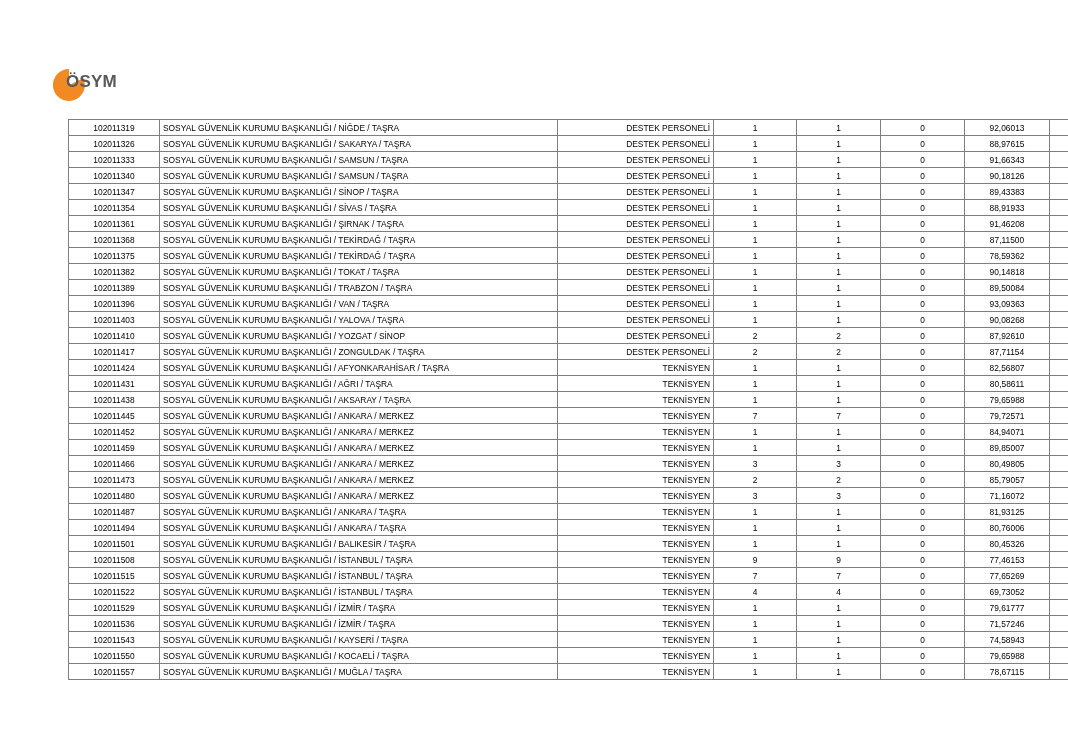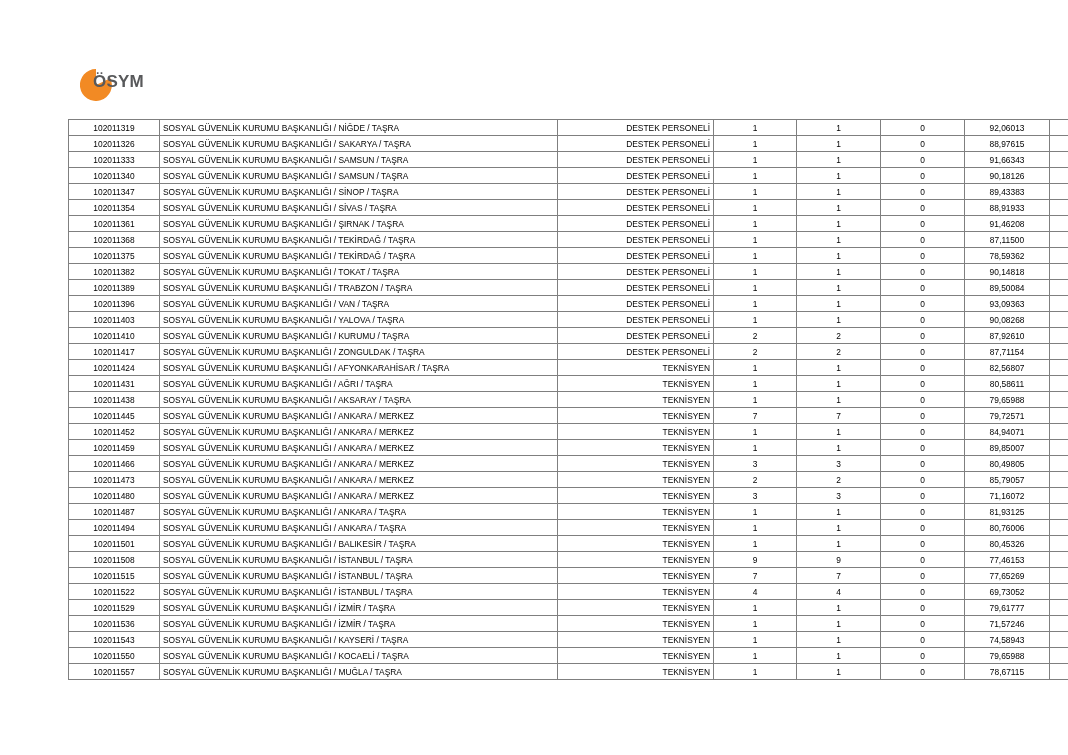--- a/index.html
+++ b/index.html
@@ -20,21 +20,21 @@
   
   .page-header {
     position: absolute;
     left: 0;
     top: 60px;
     width: 1068px;
     height: 48px;
   }
   .logo-wrap {
     position: absolute;
-    left: 80px;
+    left: 53px;
     top: 4px;
     width: 86px;
     height: 40px;
   }
   .logo-mark {
     position: absolute;
     left: 0;
     top: 5px;
     width: 32px;
     height: 32px;
@@ -237,21 +237,21 @@
           <td class="c-unit">SOSYAL GÜVENLİK KURUMU BAŞKANLIĞI / YALOVA / TAŞRA</td>
           <td class="c-title">DESTEK PERSONELİ</td>
           <td class="c-quota">1</td>
           <td class="c-placed">1</td>
           <td class="c-empty">0</td>
           <td class="c-min">90,08268</td>
           <td class="c-max">90,08268</td>
         </tr>
         <tr>
           <td class="c-code">102011410</td>
-          <td class="c-unit">SOSYAL GÜVENLİK KURUMU BAŞKANLIĞI / KURUMU / TAŞRA</td>
+          <td class="c-unit">SOSYAL GÜVENLİK KURUMU BAŞKANLIĞI / YOZGAT / SİNOP</td>
           <td class="c-title">DESTEK PERSONELİ</td>
           <td class="c-quota">2</td>
           <td class="c-placed">2</td>
           <td class="c-empty">0</td>
           <td class="c-min">87,92610</td>
           <td class="c-max">89,16246</td>
         </tr>
         <tr>
           <td class="c-code">102011417</td>
           <td class="c-unit">SOSYAL GÜVENLİK KURUMU BAŞKANLIĞI / ZONGULDAK / TAŞRA</td>

